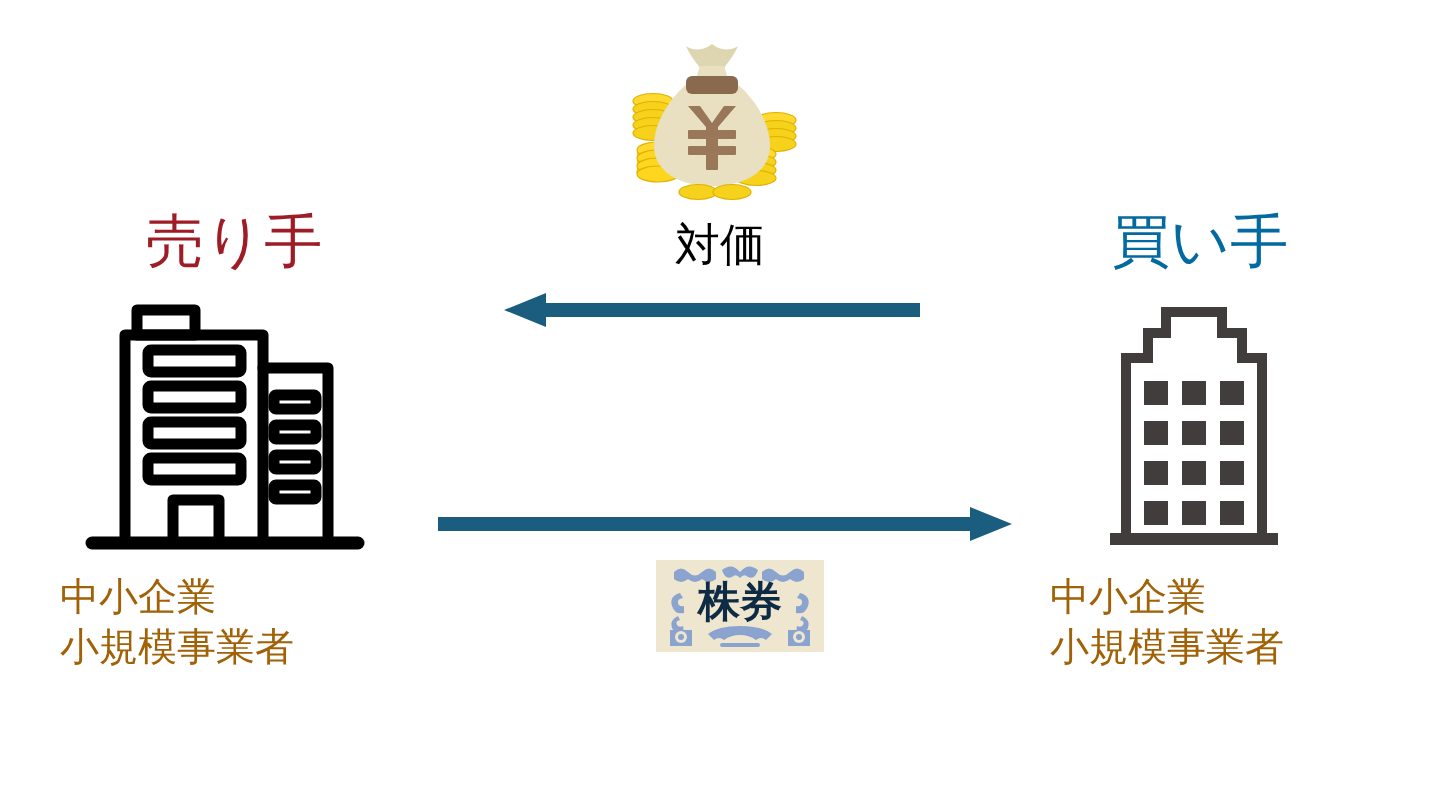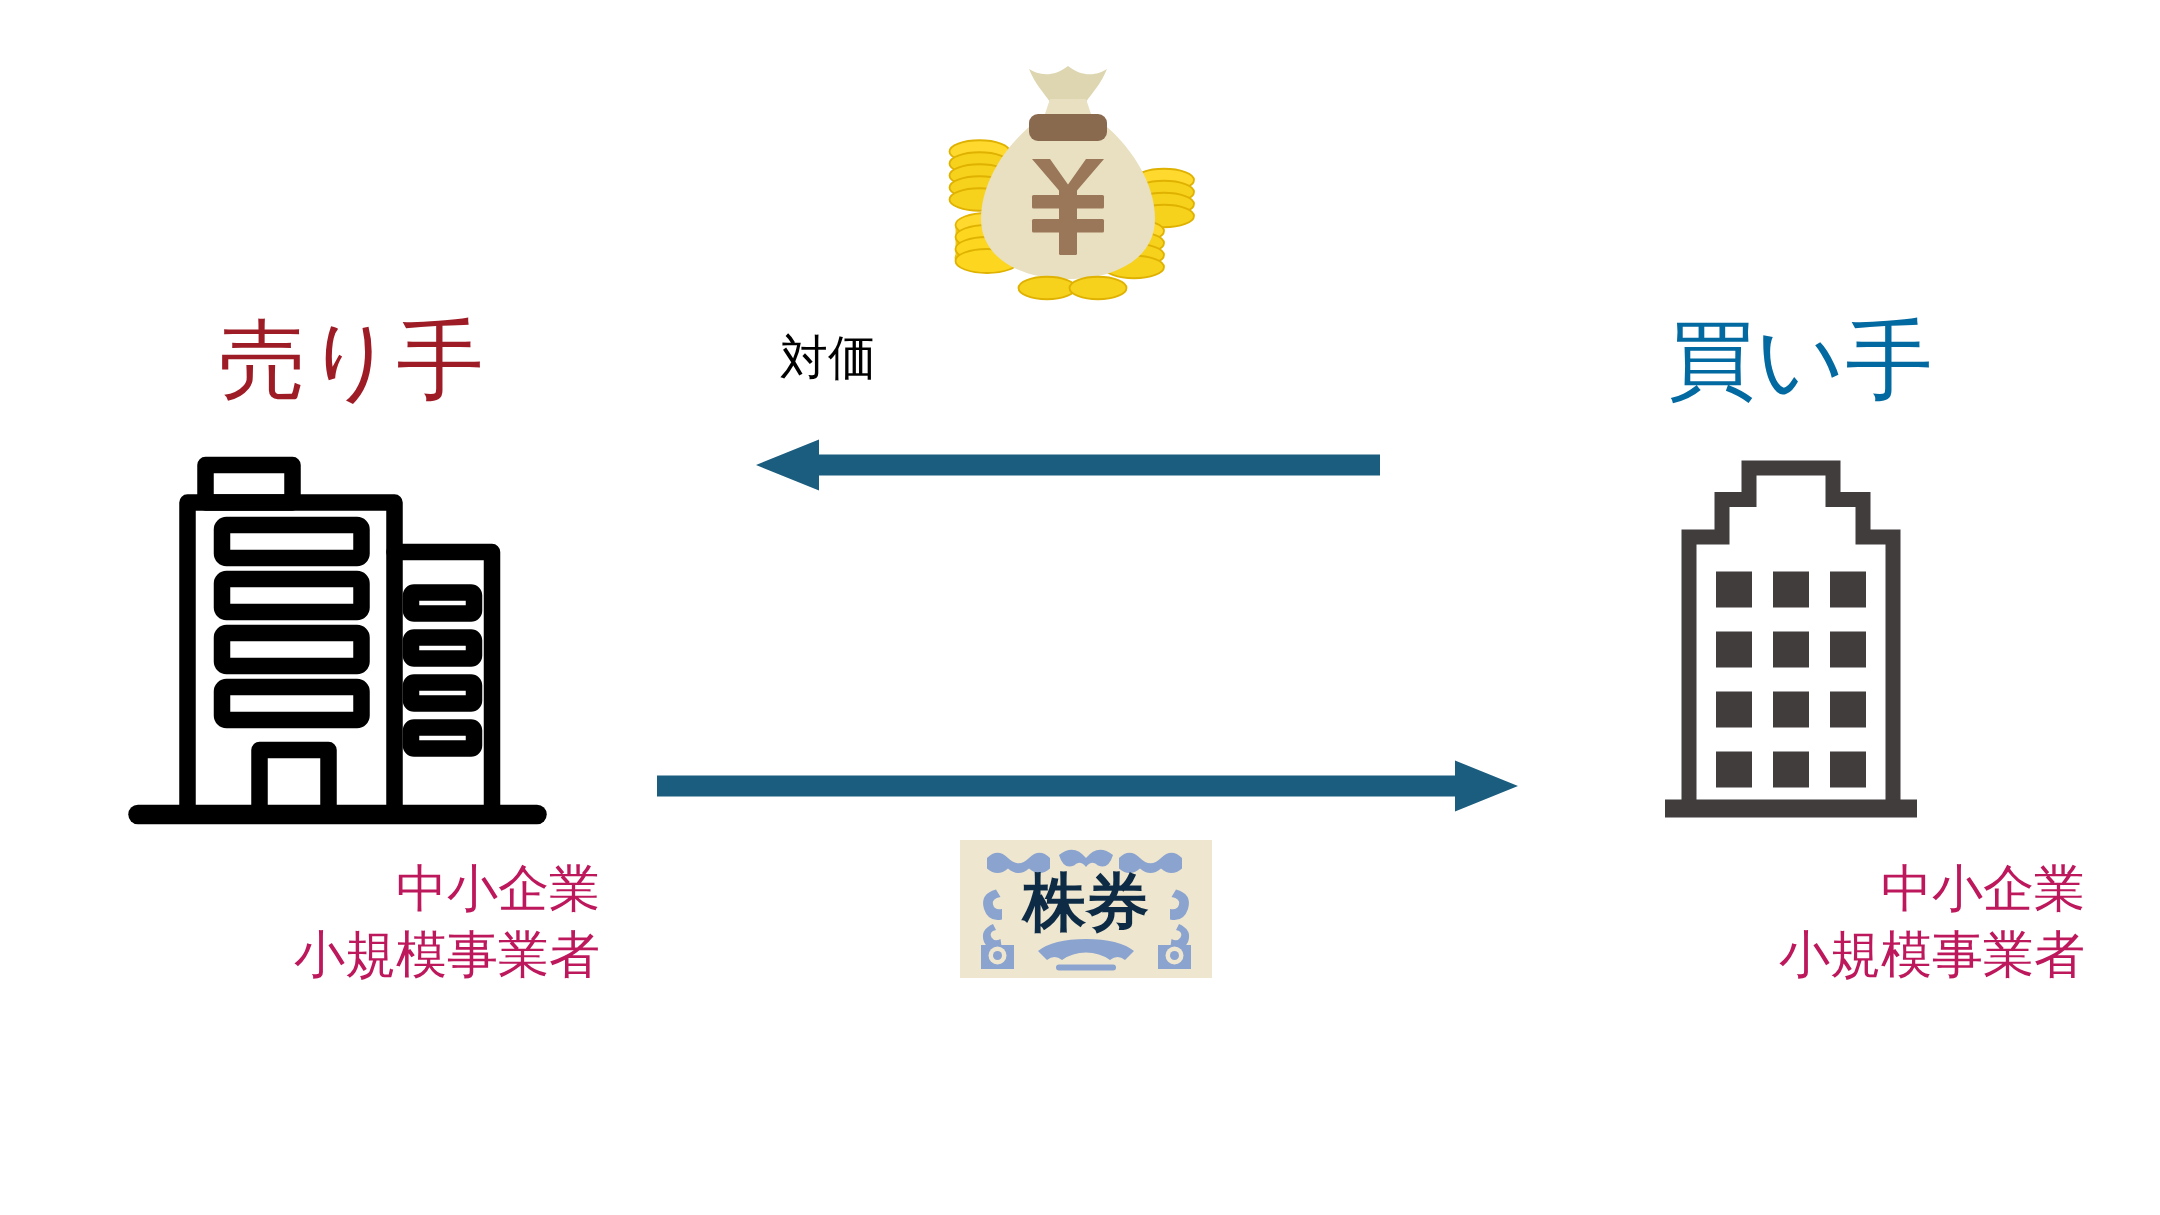--- a/index.html
+++ b/index.html
@@ -41,55 +41,55 @@
   }
   #buyer-heading {
     left: 1112px;
     top: 212px;
     color: #0369a1;
   }
 
   
   .party-caption {
     position: absolute;
-    text-align: right;
-    font-size: 34px;
+    text-align: left;
+    font-size: 39px;
     line-height: 1.28;
-    color: #be185d;
+    color: #a16207;
     white-space: nowrap;
   }
   #seller-caption { left: 60px;  top: 572px; width: 340px; }
   #buyer-caption  { left: 1050px; top: 572px; width: 340px; }
 
   
   .flow-label {
     position: absolute;
-    text-align: left;
-    font-size: 32px;
+    text-align: center;
+    font-size: 45px;
     line-height: 1;
     color: #000000;
     white-space: nowrap;
   }
   #payment-label { left: 520px; top: 222px; width: 400px; }
   #asset-label   { left: 460px; top: 443px; width: 520px; }
 
   
   .arrow-svg { position: absolute; display: block; }
   #payment-arrow { left: 496px; top: 290px; }
   #asset-arrow   { left: 432px; top: 504px; }
 
   
   #seller-building { position: absolute; left: 80px;  top: 300px; }
   #buyer-building  { position: absolute; left: 1104px; top: 296px; }
 
   
   #money-bag { position: absolute; left: 604px; top: 22px; }
 
   
-  #stock-certificate { position: absolute; left: 640px; top: 560px; }
+  #stock-certificate { position: absolute; left: 656px; top: 560px; }
 </style>
 </head>
 <body>
 
 <div class="stage">
 
   <div id="money-bag">
     <svg width="216" height="180" viewBox="0 0 216 180" xmlns="http://www.w3.org/2000/svg">
       <g>
         <g fill="#f3c90f" stroke="#e3b400" stroke-width="1.2">

